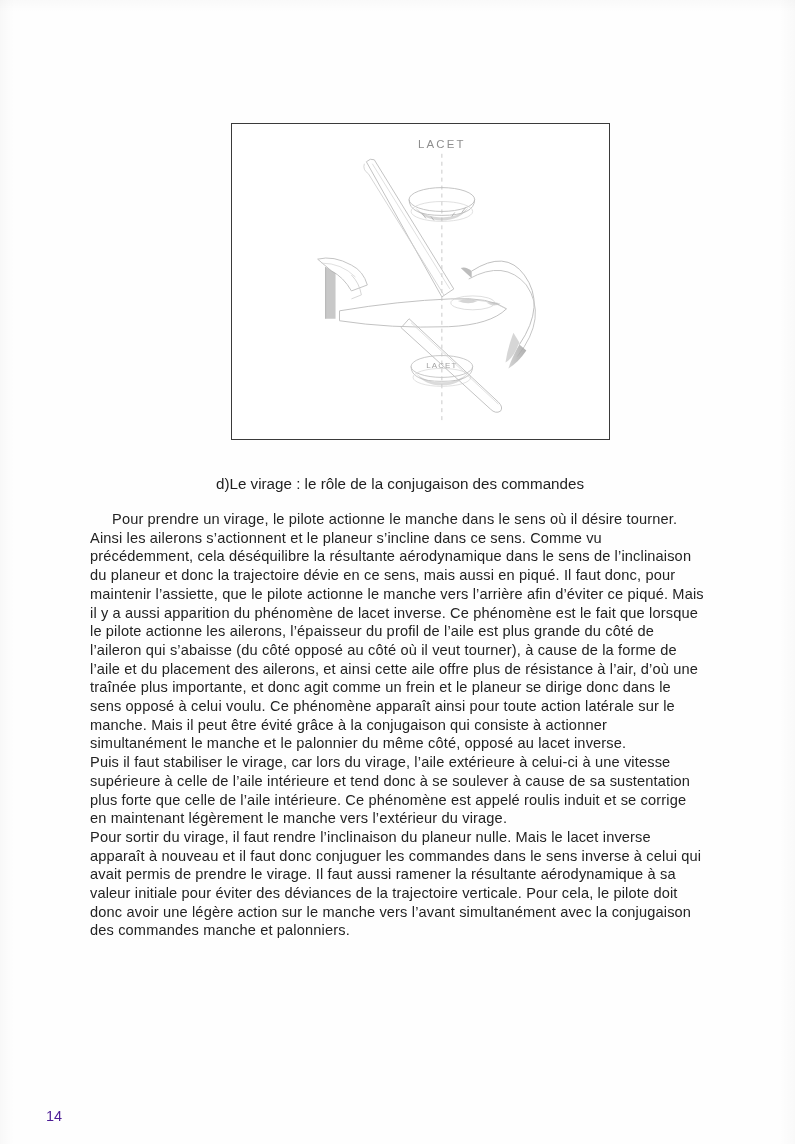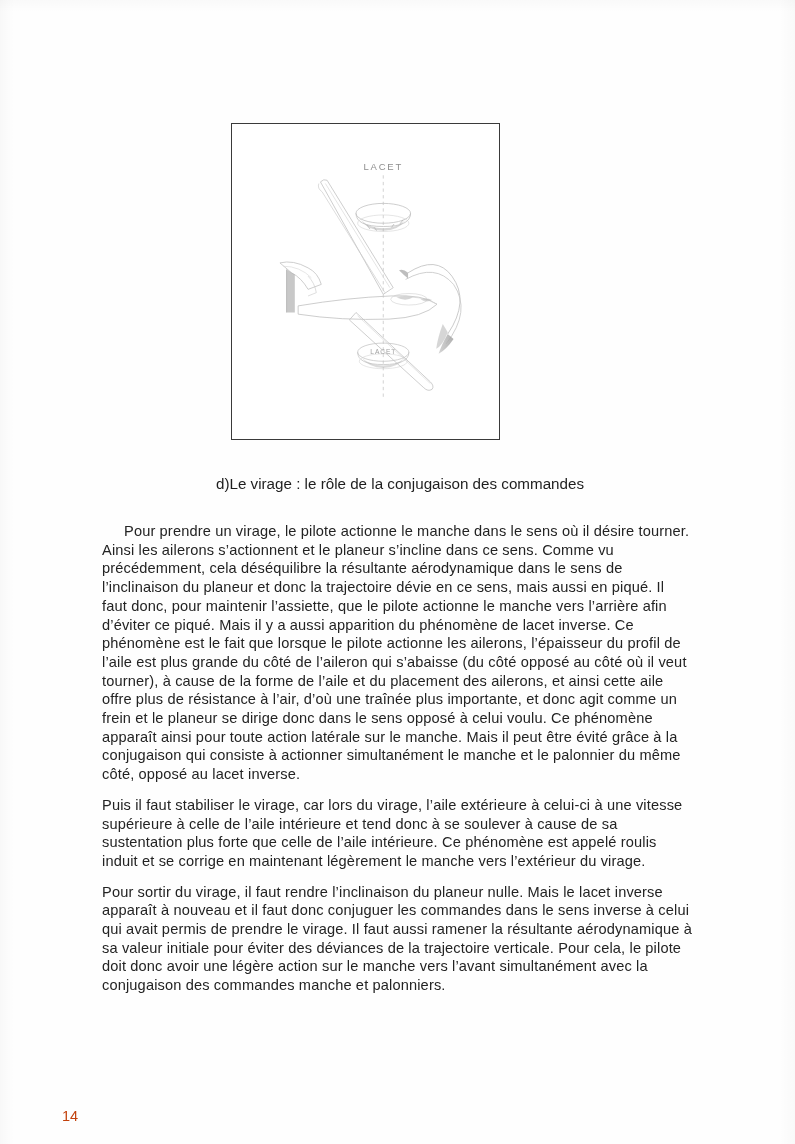--- a/index.html
+++ b/index.html
@@ -31,21 +31,21 @@
       linear-gradient(to right, rgba(0,0,0,0.022) 0px, rgba(0,0,0,0) 14px),
       linear-gradient(to bottom, rgba(0,0,0,0.018) 0px, rgba(0,0,0,0) 12px),
       linear-gradient(to left, rgba(0,0,0,0.02) 0px, rgba(0,0,0,0) 16px);
   }
 
   
   .figure-wrap {
     position: absolute;
     left: 231px;
     top: 123px;
-    width: 269px;
+    width: 379px;
     height: 317px;
     border: 1.4px solid #3a3a3a;
     background: #ffffff;
     box-sizing: border-box;
   }
   .figure-wrap svg {
     display: block;
     width: 100%;
     height: 100%;
   }
@@ -81,30 +81,30 @@
   .body-text {
     position: absolute;
     left: 90px;
     top: 510px;
     width: 614px;
     font-size: 14.6px;
     line-height: 18.7px;
     color: #232323;
     letter-spacing: 0.01em;
   }
-  .para { margin: 12px; }
+  .para { margin: 0; }
   .para.indent { text-indent: 22px; }
 
   
   .page-number {
     position: absolute;
-    left: 62px;
+    left: 46px;
     top: 1108px;
     font-size: 14.5px;
-    color: #c2410c;
+    color: #4c1d95;
   }
 </style>
 </head>
 <body>
 
 <div class="page">
   <div class="scan-tone"></div>
 
   <div class="figure-wrap">
     <svg viewBox="0 0 323 317" xmlns="http://www.w3.org/2000/svg">

